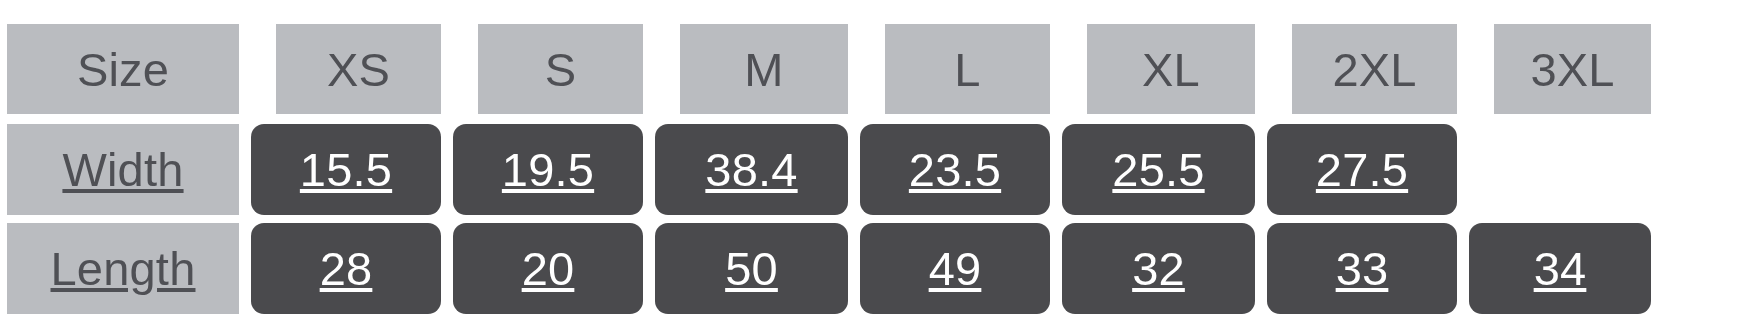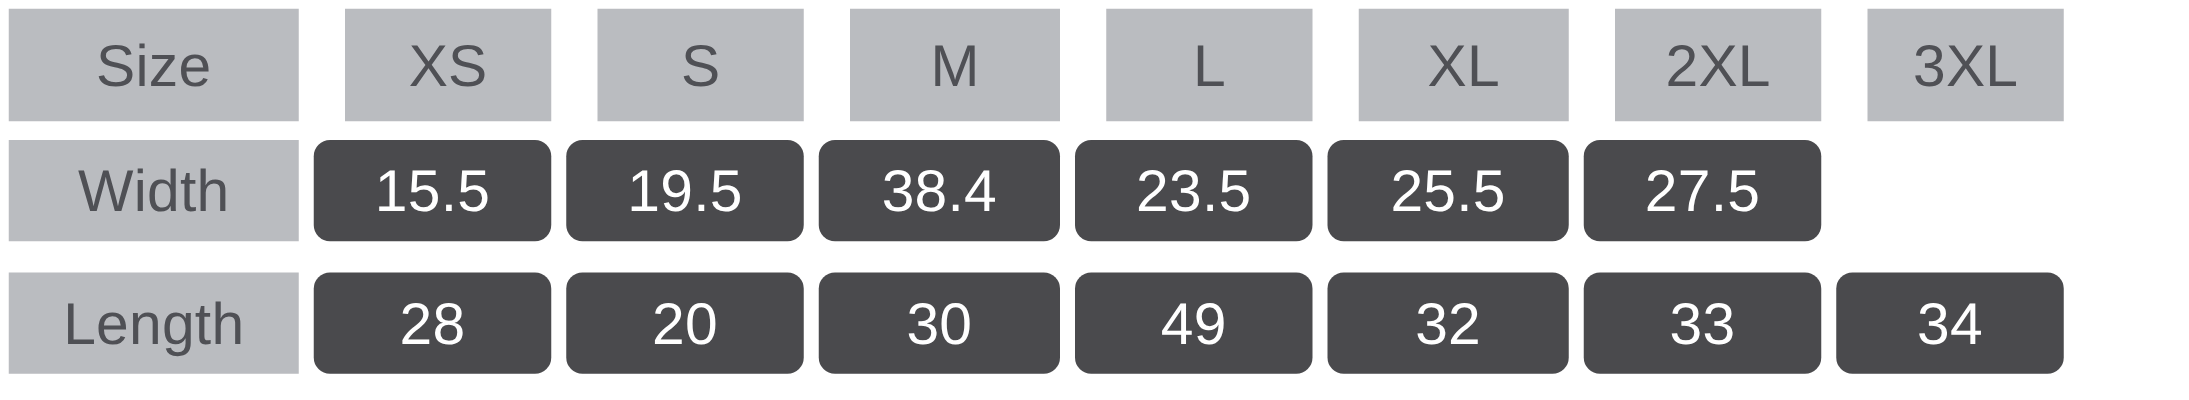--- a/index.html
+++ b/index.html
@@ -12,21 +12,21 @@
     width: 1751px;
     height: 320px;
     overflow: hidden;
     font-family: "Liberation Sans", "DejaVu Sans", sans-serif;
   }
 
   #size-chart-table {
     box-sizing: border-box;
     width: 1751px;
     height: 320px;
-    padding: 7px 6px 14px 7px;
+    padding: 24px 6px 14px 7px;
     display: flex;
     flex-direction: column;
     row-gap: 17px;
   }
 
   .chart-row {
     display: grid;
     grid-template-columns:
       232px 190px 190px 193px 190px 193px 190px 182px;
     column-gap: 12px;
@@ -66,21 +66,22 @@
     font-weight: 400;
     border-radius: 13px;
   }
 
   
   #row-header .cell {
     height: 90px;
   }
   #row-width .cell,
   #row-length .cell {
-    height: 81px;
+    height: 91px;
+    text-decoration: underline;
   }
 </style>
 </head>
 <body>
 
 <div id="size-chart-table">
 
   <div class="chart-row" id="row-header">
     <div class="cell cell-label">Size</div>
     <div class="cell cell-head">XS</div>
@@ -99,20 +100,20 @@
     <div class="cell cell-value">38.4</div>
     <div class="cell cell-value">23.5</div>
     <div class="cell cell-value">25.5</div>
     <div class="cell cell-value">27.5</div>
   </div>
 
   <div class="chart-row" id="row-length">
     <div class="cell cell-label">Length</div>
     <div class="cell cell-value">28</div>
     <div class="cell cell-value">20</div>
-    <div class="cell cell-value">30</div>
+    <div class="cell cell-value">50</div>
     <div class="cell cell-value">49</div>
     <div class="cell cell-value">32</div>
     <div class="cell cell-value">33</div>
     <div class="cell cell-value">34</div>
   </div>
 
 </div>
 
 </body></html>

